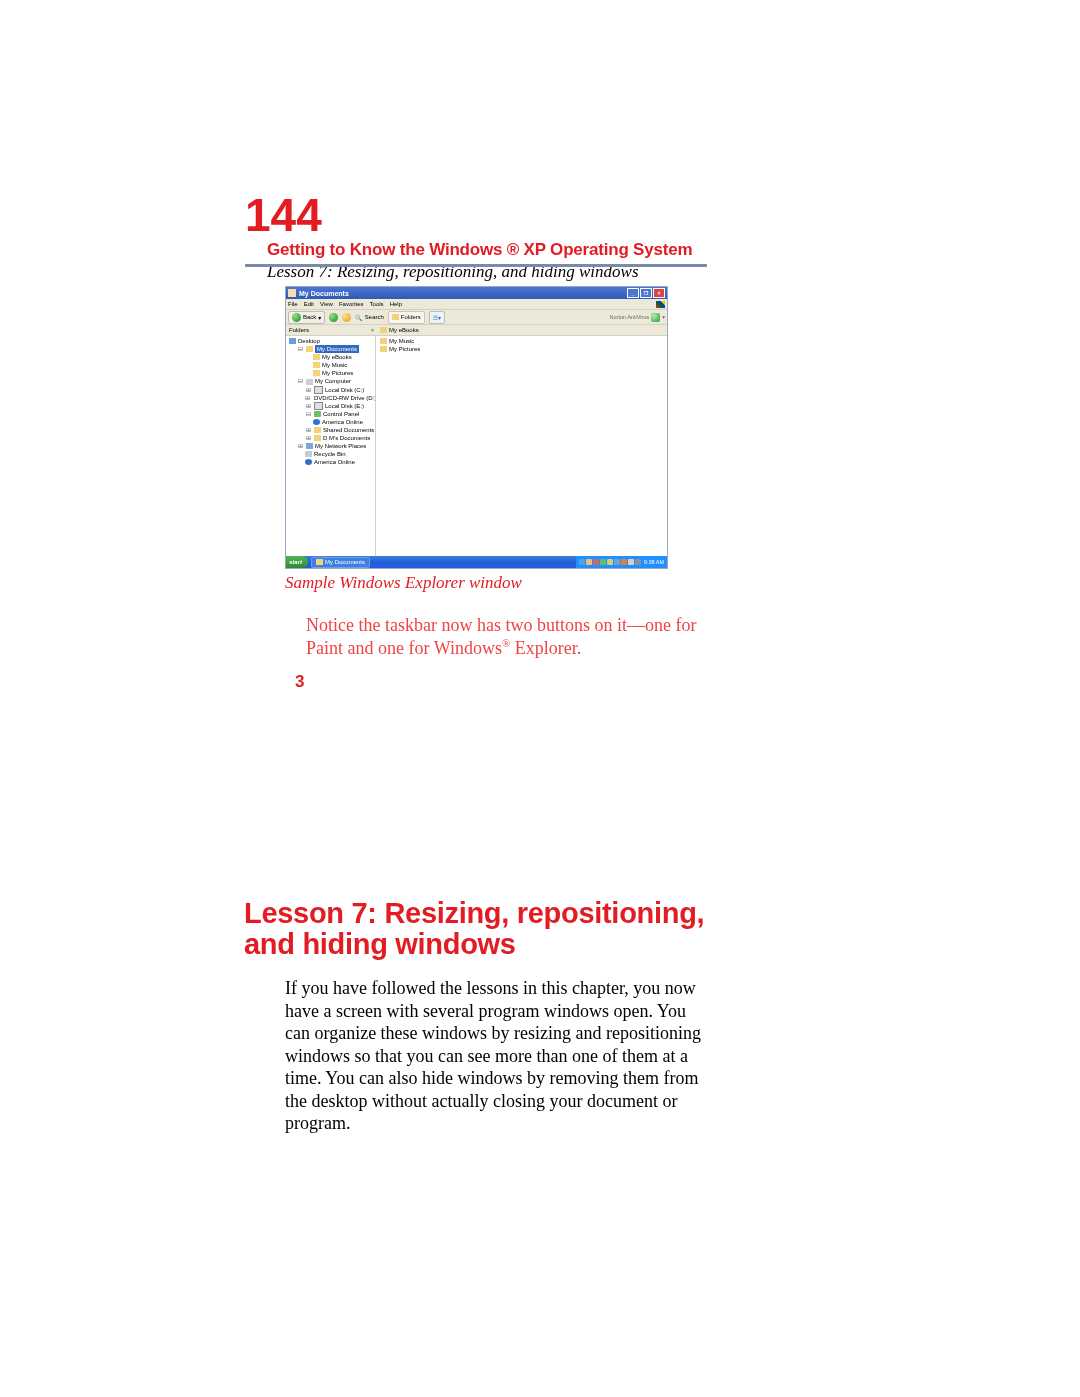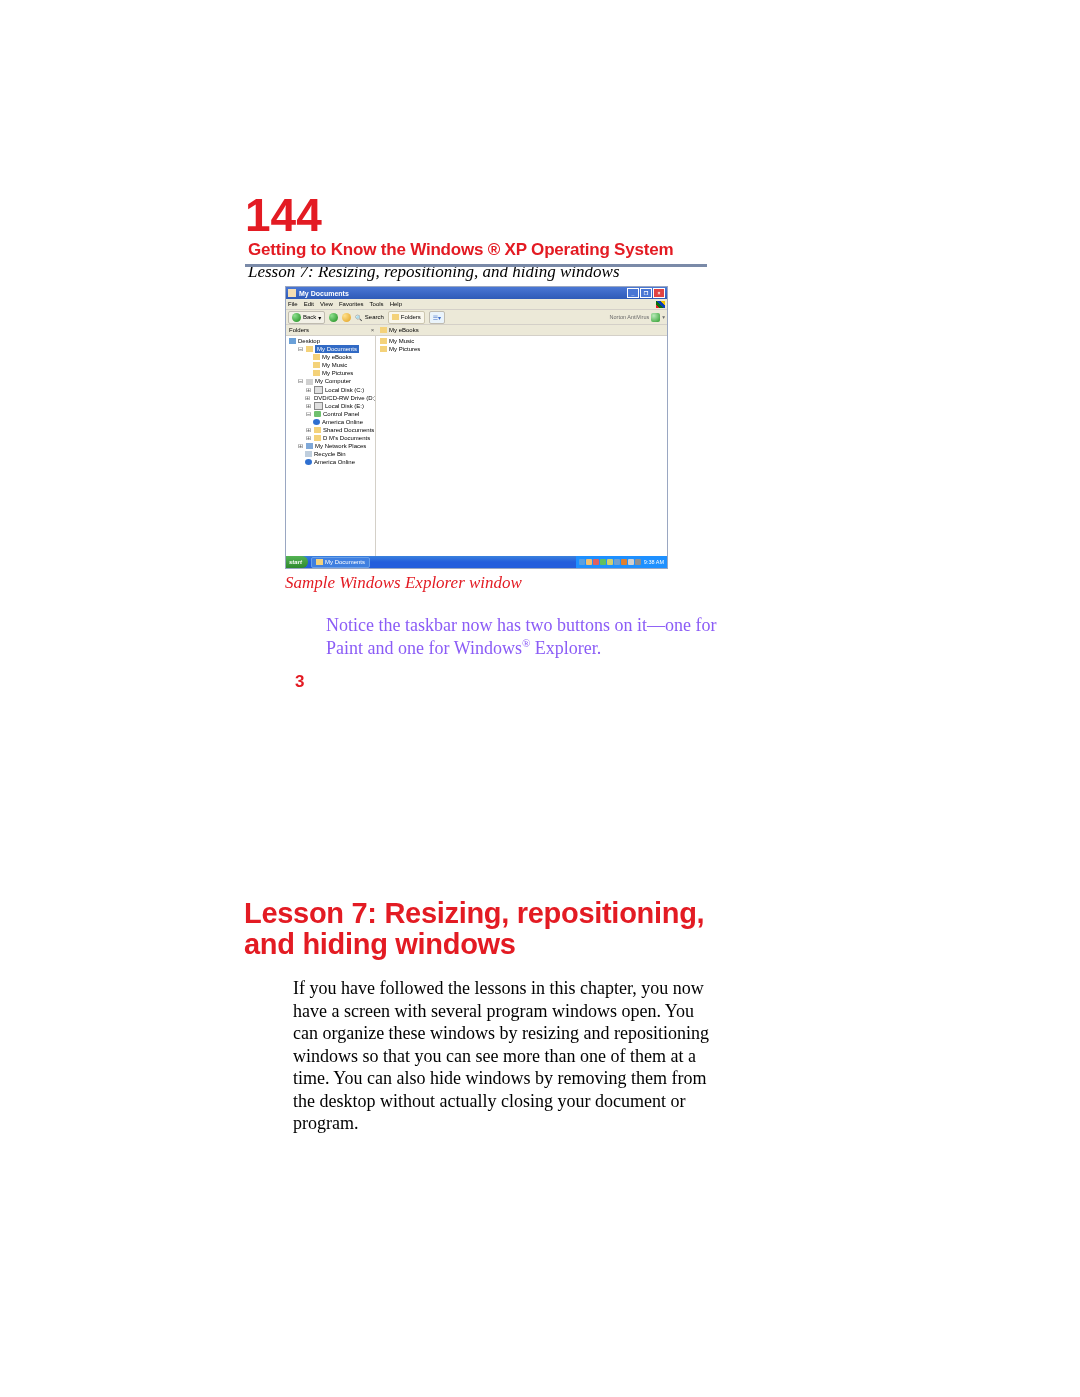--- a/index.html
+++ b/index.html
@@ -26,21 +26,21 @@
     font-weight: 700;
     font-size: 46px;
     color: #e31b23;
     display: inline-block;
     vertical-align: top;
     line-height: 1;
   }
   .header-titles {
     display: inline-block;
     vertical-align: top;
-    margin-left: 3px;
+    margin-left: 22px;
     margin-top: 2px;
   }
   .chapter-title {
     font-family: "Arial Narrow", Arial, sans-serif;
     font-weight: 700;
     font-size: 17px;
     color: #e31b23;
     letter-spacing: -0.2px;
   }
   .lesson-subtitle {
@@ -277,25 +277,25 @@
   .caption {
     font-family: "Times New Roman", Times, serif;
     font-style: italic;
     font-size: 17px;
     color: #e31b23;
     margin-top: 4px;
   }
 
   .body-text {
     position: absolute;
-    left: 326px;
+    left: 306px;
     width: 392px;
     font-size: 18px;
     line-height: 1.25;
-    color: #8b5cf6;
+    color: #ef4444;
   }
   .body-wide {
     position: absolute;
     left: 285px;
     width: 425px;
     font-size: 18px;
     line-height: 1.25;
     color: #000;
   }
   .step-num {
@@ -506,15 +506,15 @@
   <div class="body-text" style="top:614px;">
     <span>Notice the taskbar now has two buttons on it—one for Paint and one for Windows</span><sup>®</sup><span> Explorer.</span>
   </div>
 
   <div class="step-num" style="top:672px;">3</div>
 
 
 
   <div class="lesson-heading">Lesson 7: Resizing, repositioning, and hiding windows</div>
 
-  <div class="body-wide" style="top:977px;margin-left:8px;">If you have followed the lessons in this chapter, you now have a screen with several program windows open. You can organize these windows by resizing and repositioning windows so that you can see more than one of them at a time. You can also hide windows by removing them from the desktop without actually closing your document or program.</div>
+  <div class="body-wide" style="top:977px;">If you have followed the lessons in this chapter, you now have a screen with several program windows open. You can organize these windows by resizing and repositioning windows so that you can see more than one of them at a time. You can also hide windows by removing them from the desktop without actually closing your document or program.</div>
 
 </div>
 
 </body></html>

